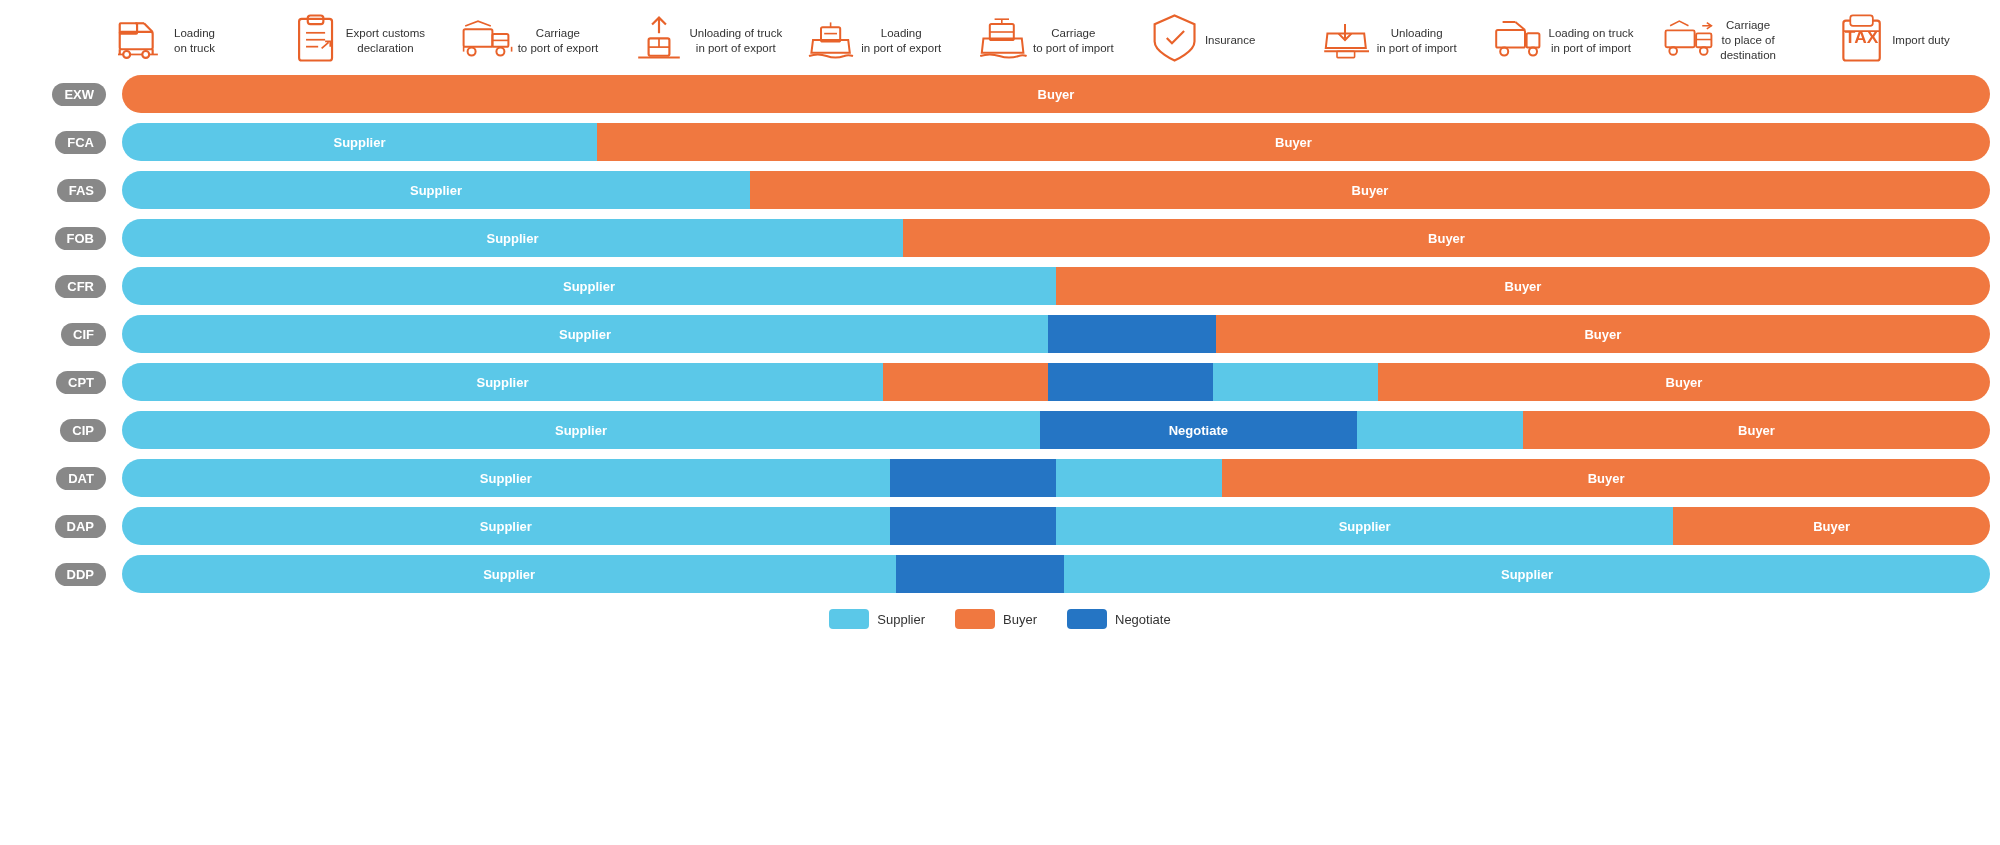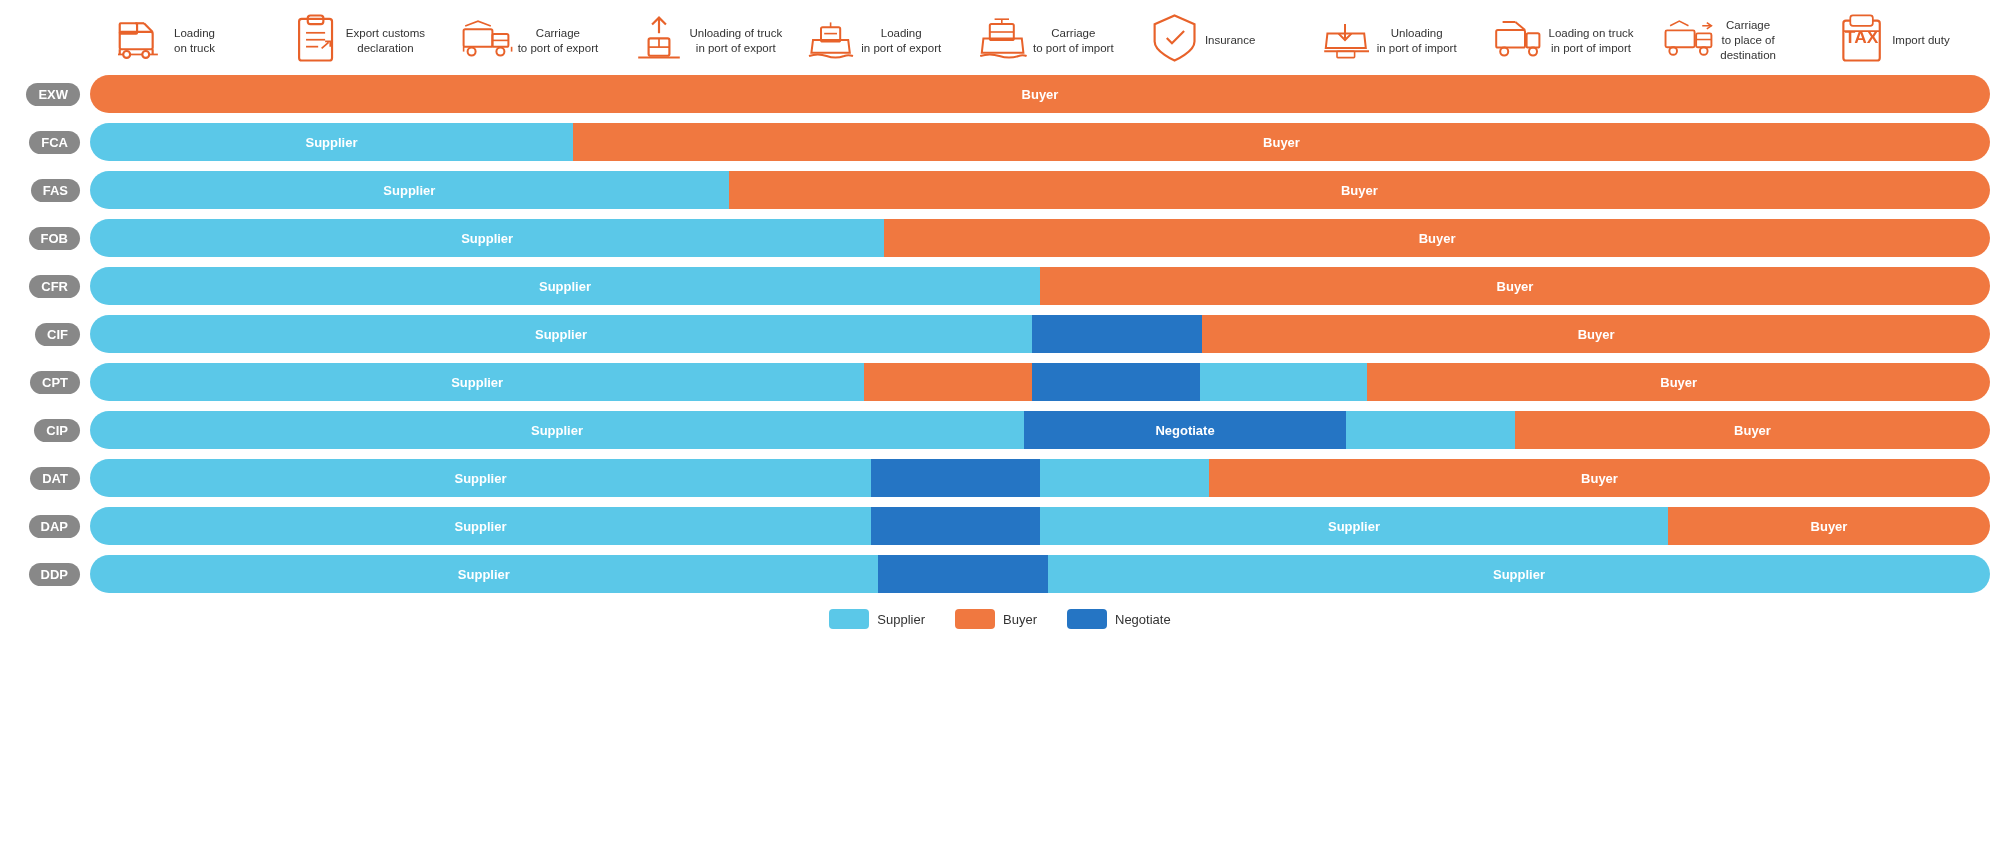--- a/index.html
+++ b/index.html
@@ -63,25 +63,25 @@
     }
 
     .data-row {
       display: flex;
       align-items: center;
       margin-bottom: 6px;
       height: 42px;
     }
 
     .row-label {
-      width: 90px;
+      width: 122px;
       display: flex;
       align-items: center;
       justify-content: flex-end;
-      padding-right: 10px;
+      padding-right: 16px;
     }
 
     .row-label-badge {
       background: #888;
       color: white;
       border-radius: 12px;
       padding: 4px 12px;
       font-size: 13px;
       font-weight: bold;
     }

